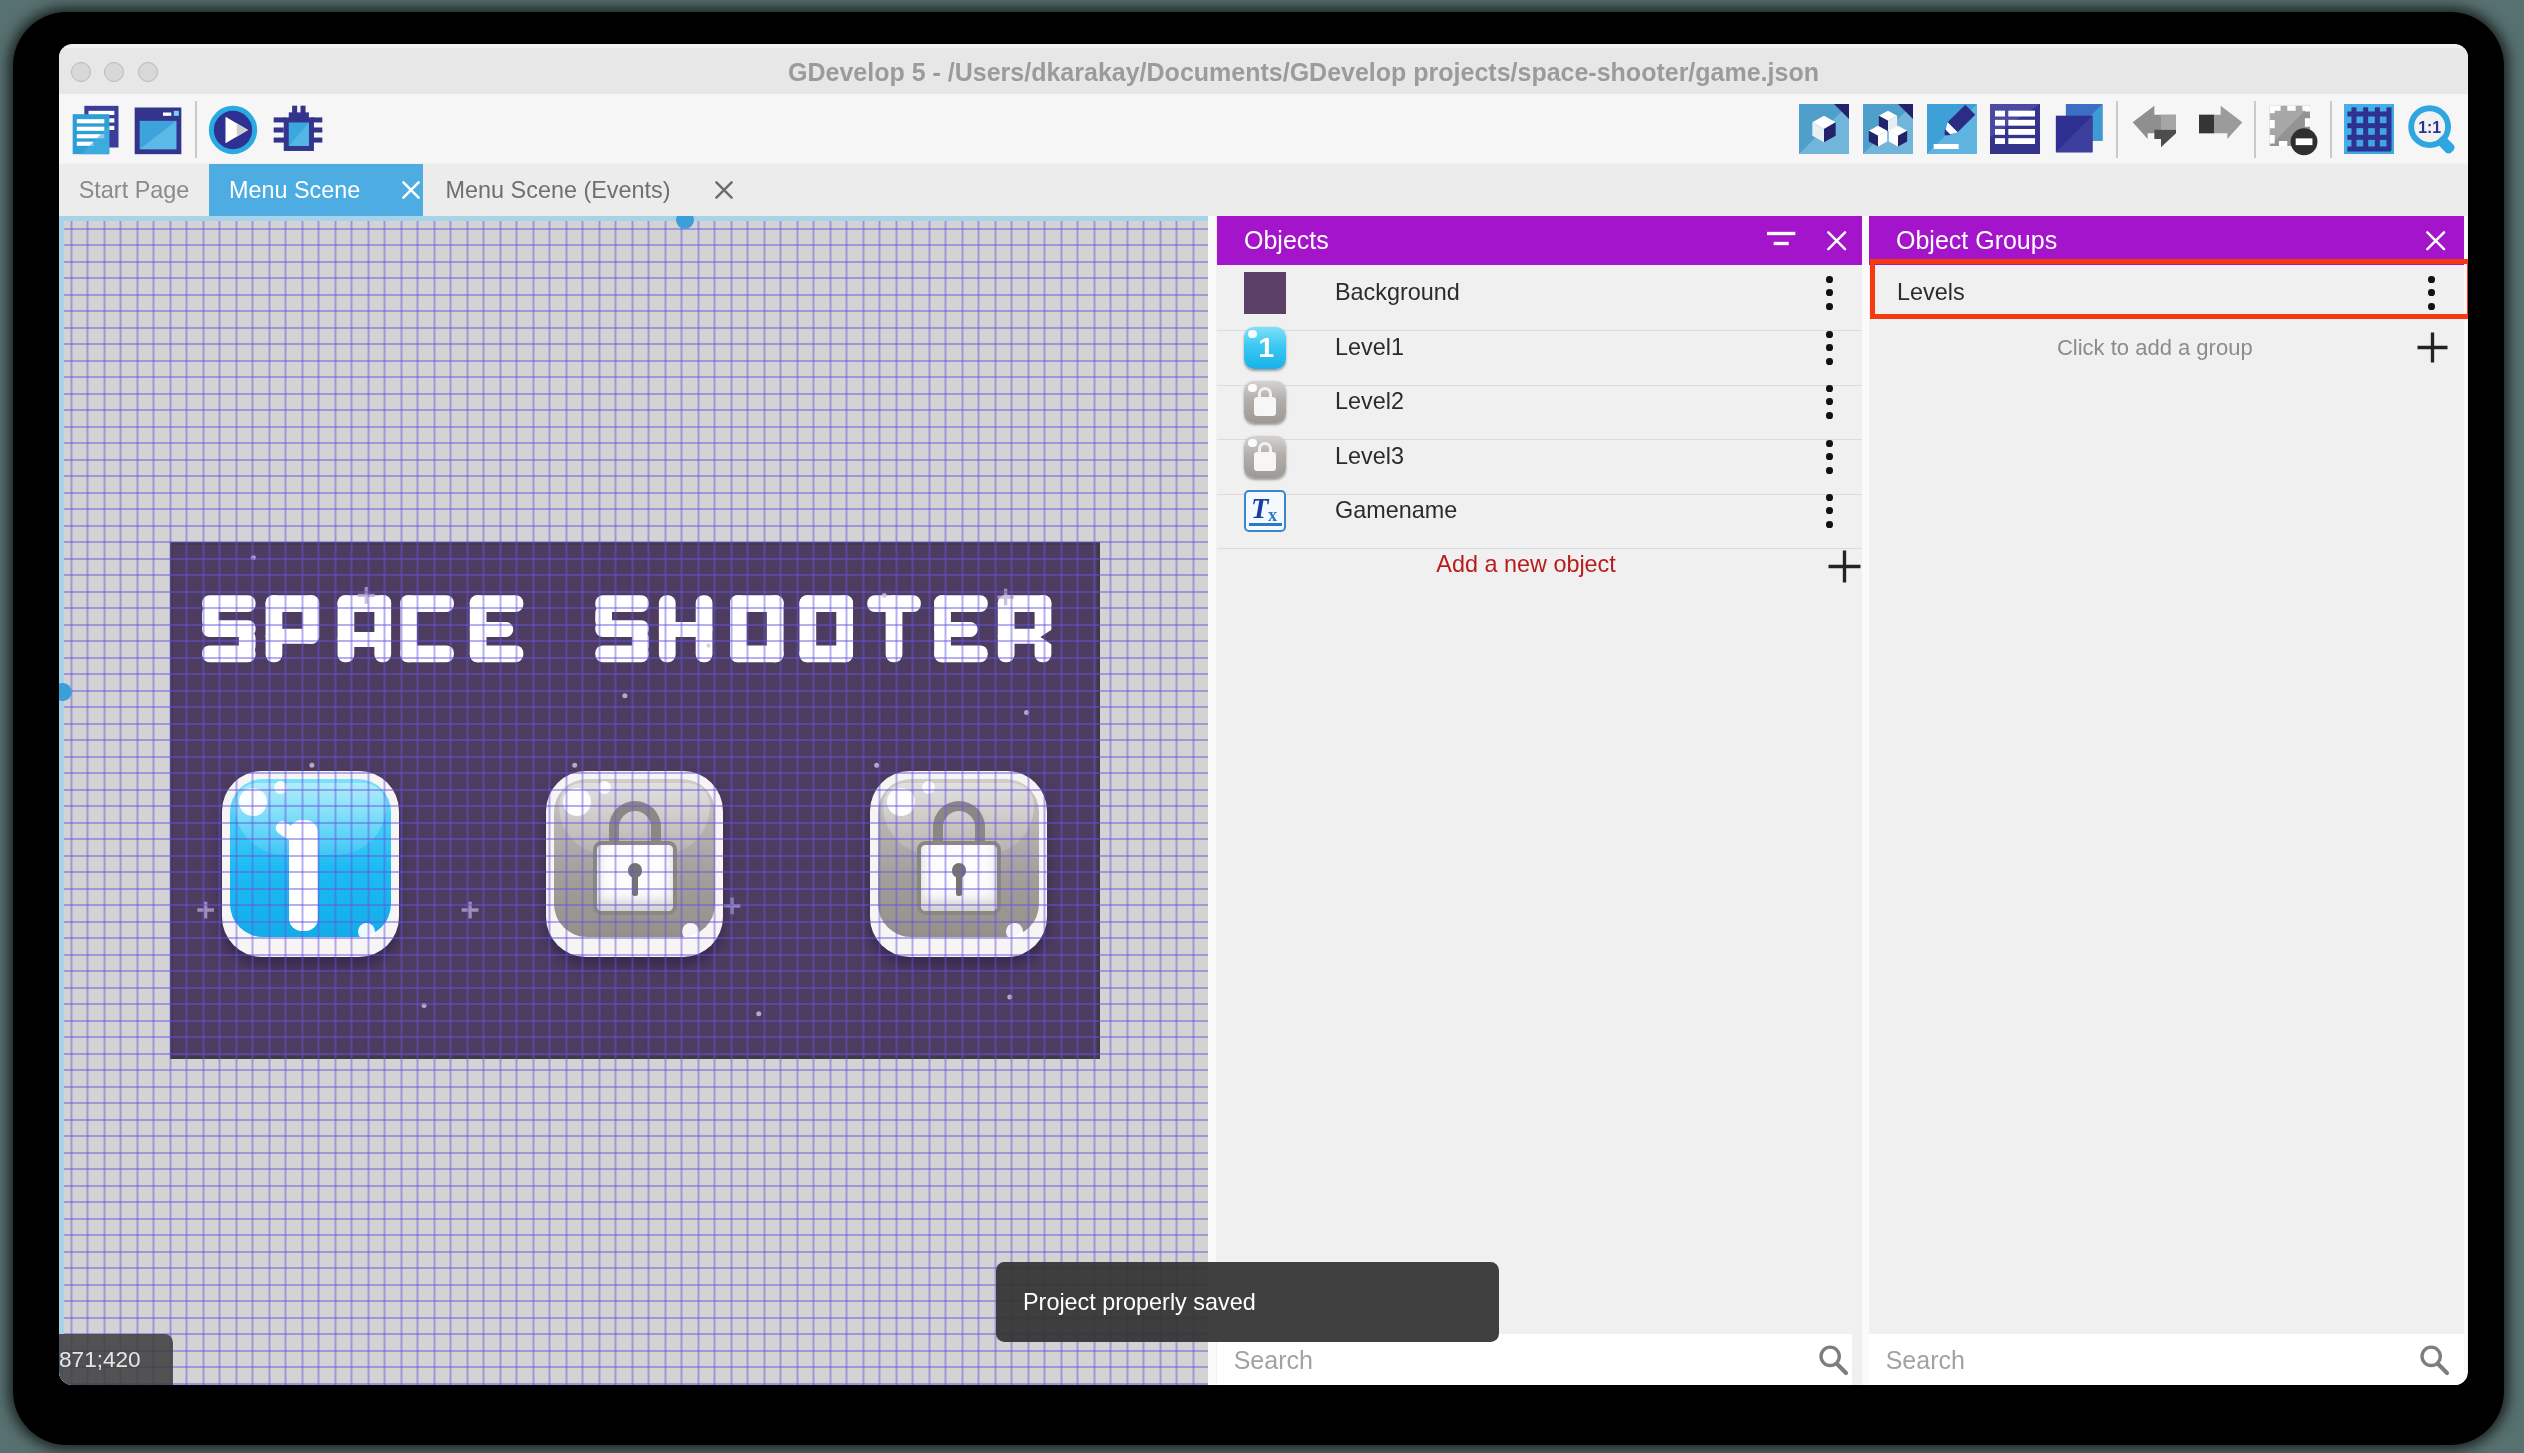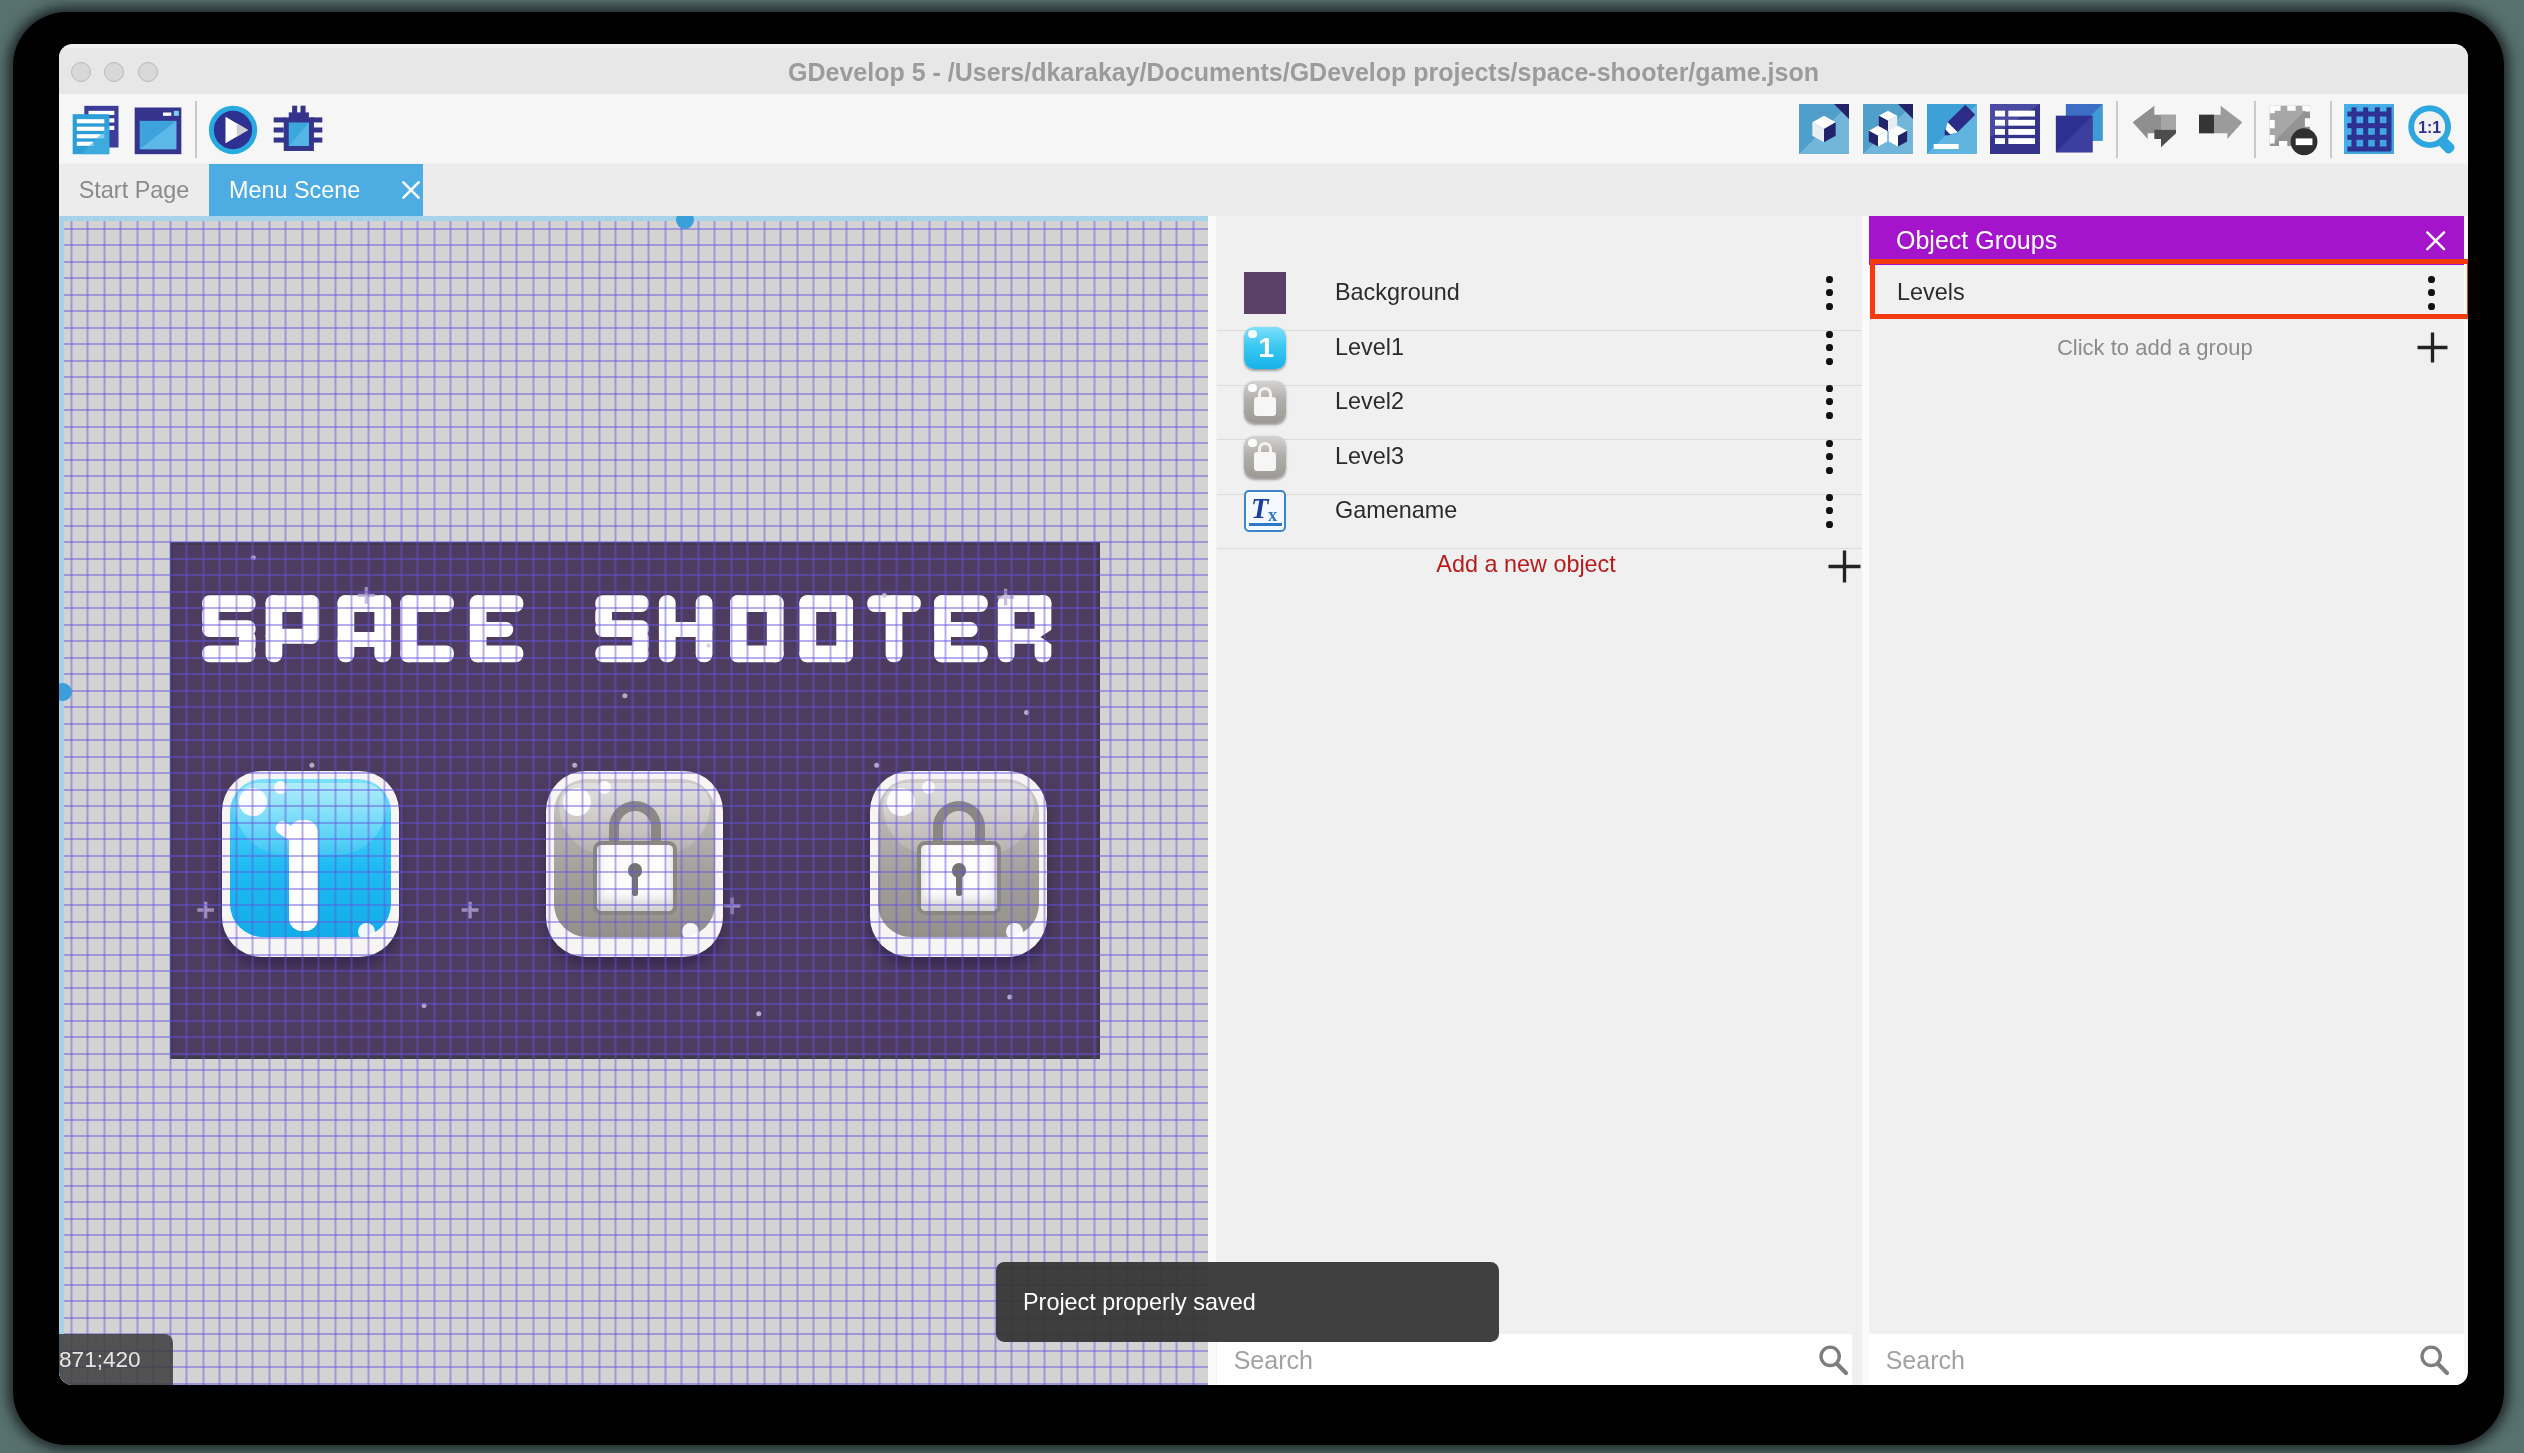--- a/index.html
+++ b/index.html
@@ -233,20 +233,26 @@
         <text x="27" y="34" font-size="19" font-weight="bold" fill="#2e3192" text-anchor="middle" font-family="Liberation Sans">1:1</text>
       </svg>
     </div>
 
     <div class="tabstrip">
       <div class="tab" style="left:0px; width:150px; color:#8a8a8a;">Start Page</div>
       <div class="tab" style="left:150px; width:214px; background:#4dade3; color:#fff;">
         <span style="position:absolute; left:20px; top:0;">Menu Scene</span>
         <svg style="position:absolute; left:191px; top:15px;" width="22" height="22" viewBox="0 0 26 26">
           <path d="M4 4 L22 22 M22 4 L4 22" stroke="#fff" stroke-width="3" stroke-linecap="round"></path>
+        </svg>
+      </div>
+      <div class="tab" style="left:364px; width:314px; color:#6f6f6f;">
+        <span style="position:absolute; left:22.6px; top:0;">Menu Scene (Events)</span>
+        <svg style="position:absolute; left:290px; top:15px;" width="22" height="22" viewBox="0 0 26 26">
+          <path d="M4 4 L22 22 M22 4 L4 22" stroke="#6f6f6f" stroke-width="3" stroke-linecap="round"></path>
         </svg>
       </div>
     </div>
 
     <div class="canvas">
       <div class="banner" id="banner">
         <svg style="position:absolute; left:28.5px; top:50px;" width="887" height="69" viewBox="0 0 1060 82">
           <g fill="#ffffff">
             <g transform="translate(0,0)">
               <rect x="0" y="0" width="64" height="20" rx="9"></rect>
@@ -392,20 +398,30 @@
       <div class="handle" style="left:617px; top:-5px;"></div>
       <div class="handle" style="left:-5.9px; top:467px;"></div>
       <div class="tooltip">871;420</div>
     </div>
 
     <div class="panelgap" style="left:1149px; width:8.4px; height:1170px;"></div>
     <div class="panelgap" style="left:1803px; width:6.7px; height:1170px;"></div>
     <div class="panelgap" style="left:2405px; width:3.3px; height:1170px;"></div>
 
     <div class="panel" style="left:1158px; width:645px;">
+      <div class="phead">
+        <span class="ptitle">Objects</span>
+        <svg style="position:absolute; left:550px; top:14.2px;" width="30" height="22" viewBox="0 0 36 26">
+          <rect x="0" y="2" width="34" height="4" fill="#fff"></rect>
+          <rect x="8" y="14" width="18" height="4" fill="#fff"></rect>
+        </svg>
+        <svg style="position:absolute; left:608px; top:13.4px;" width="23.4" height="23.4" viewBox="0 0 28 28">
+          <path d="M4 4 L24 24 M24 4 L4 24" stroke="#fff" stroke-width="3" stroke-linecap="round"></path>
+        </svg>
+      </div>
       <div class="prow" style="top:49px;">
         <div class="ricon" style="background:#5b4168;"></div>
         <span class="rname">Background</span>
         <div class="kebab" style="left:609px; top:11px;">
           <i style="top:0;"></i>
           <i style="top:13.4px;"></i>
           <i style="top:27px;"></i>
         </div>
       </div>
       <div class="prow" style="top:104px;">

